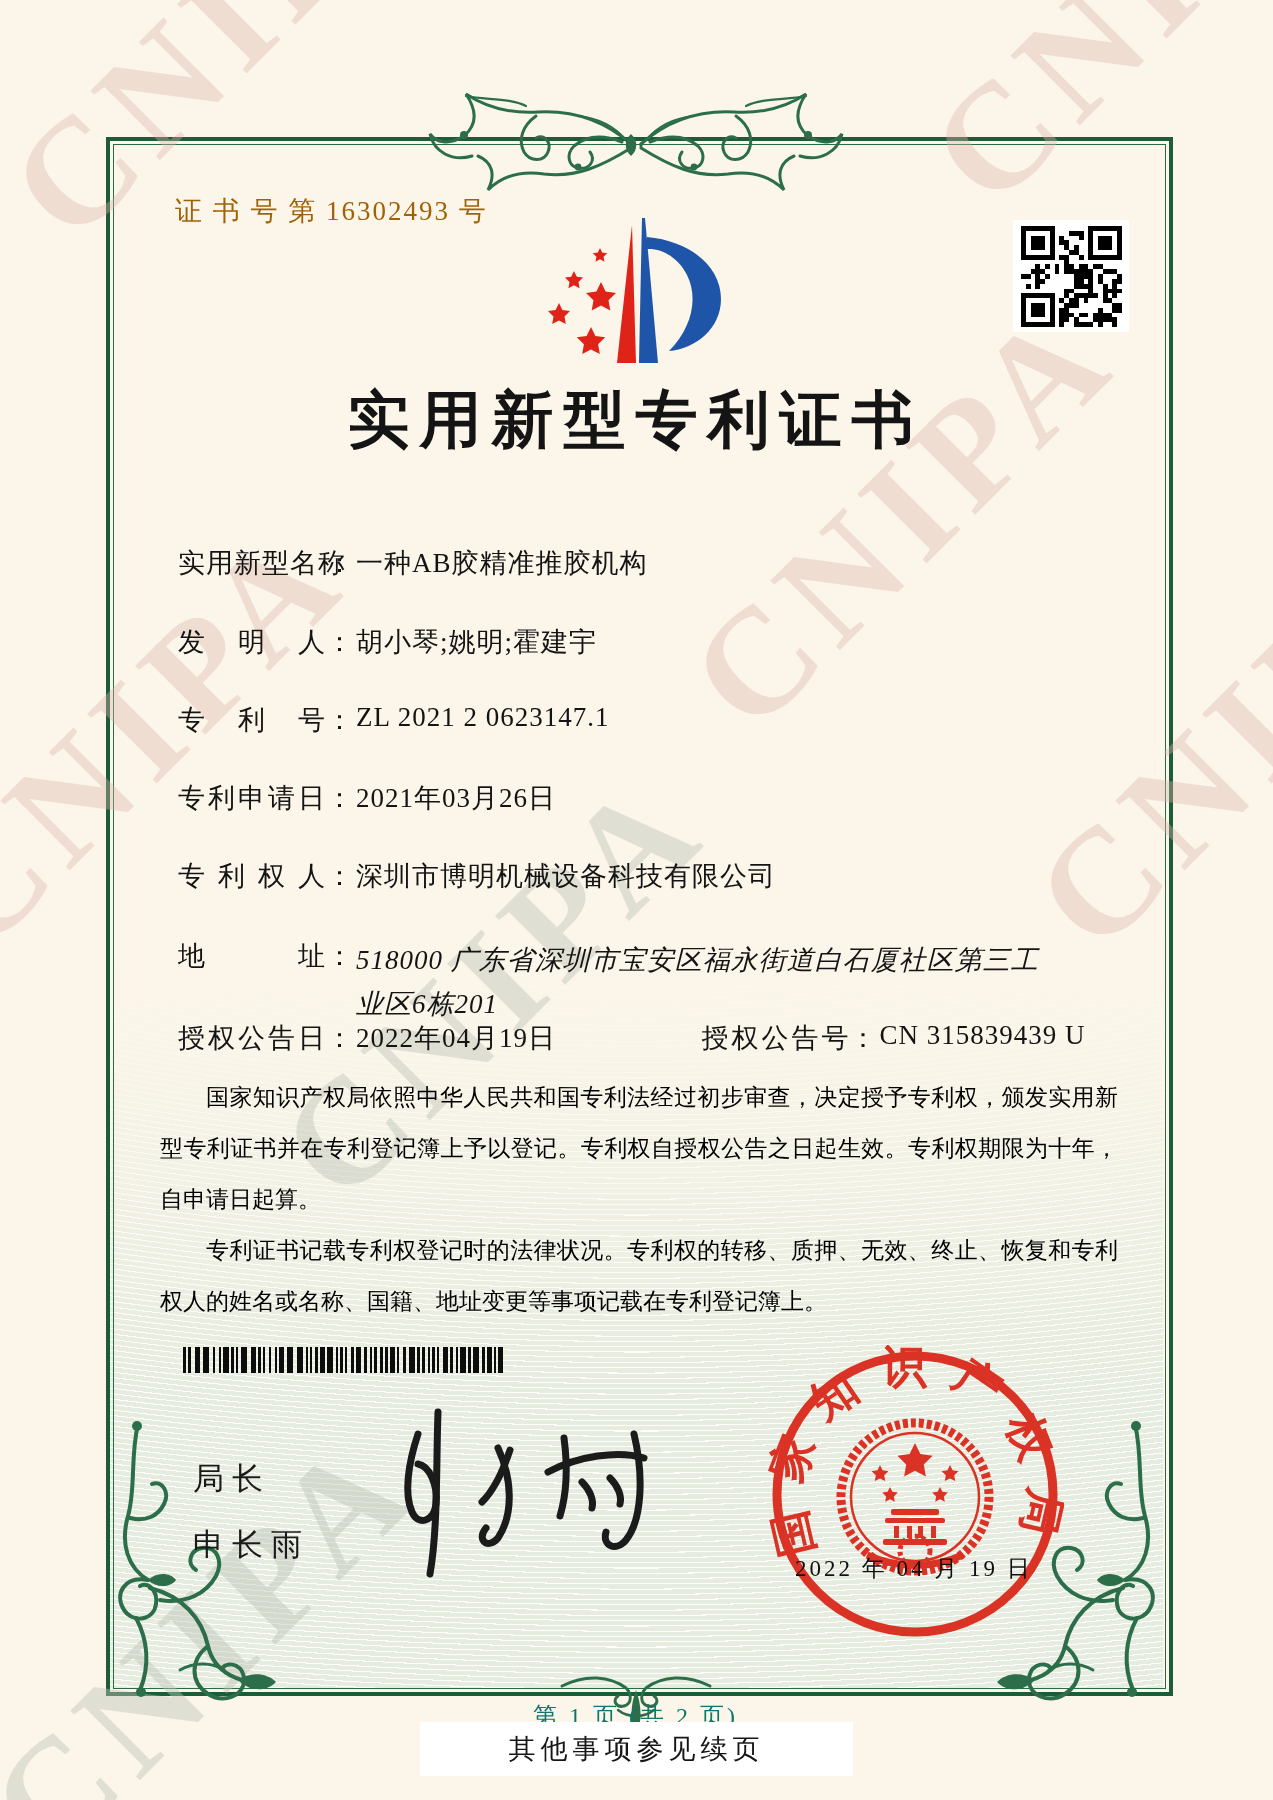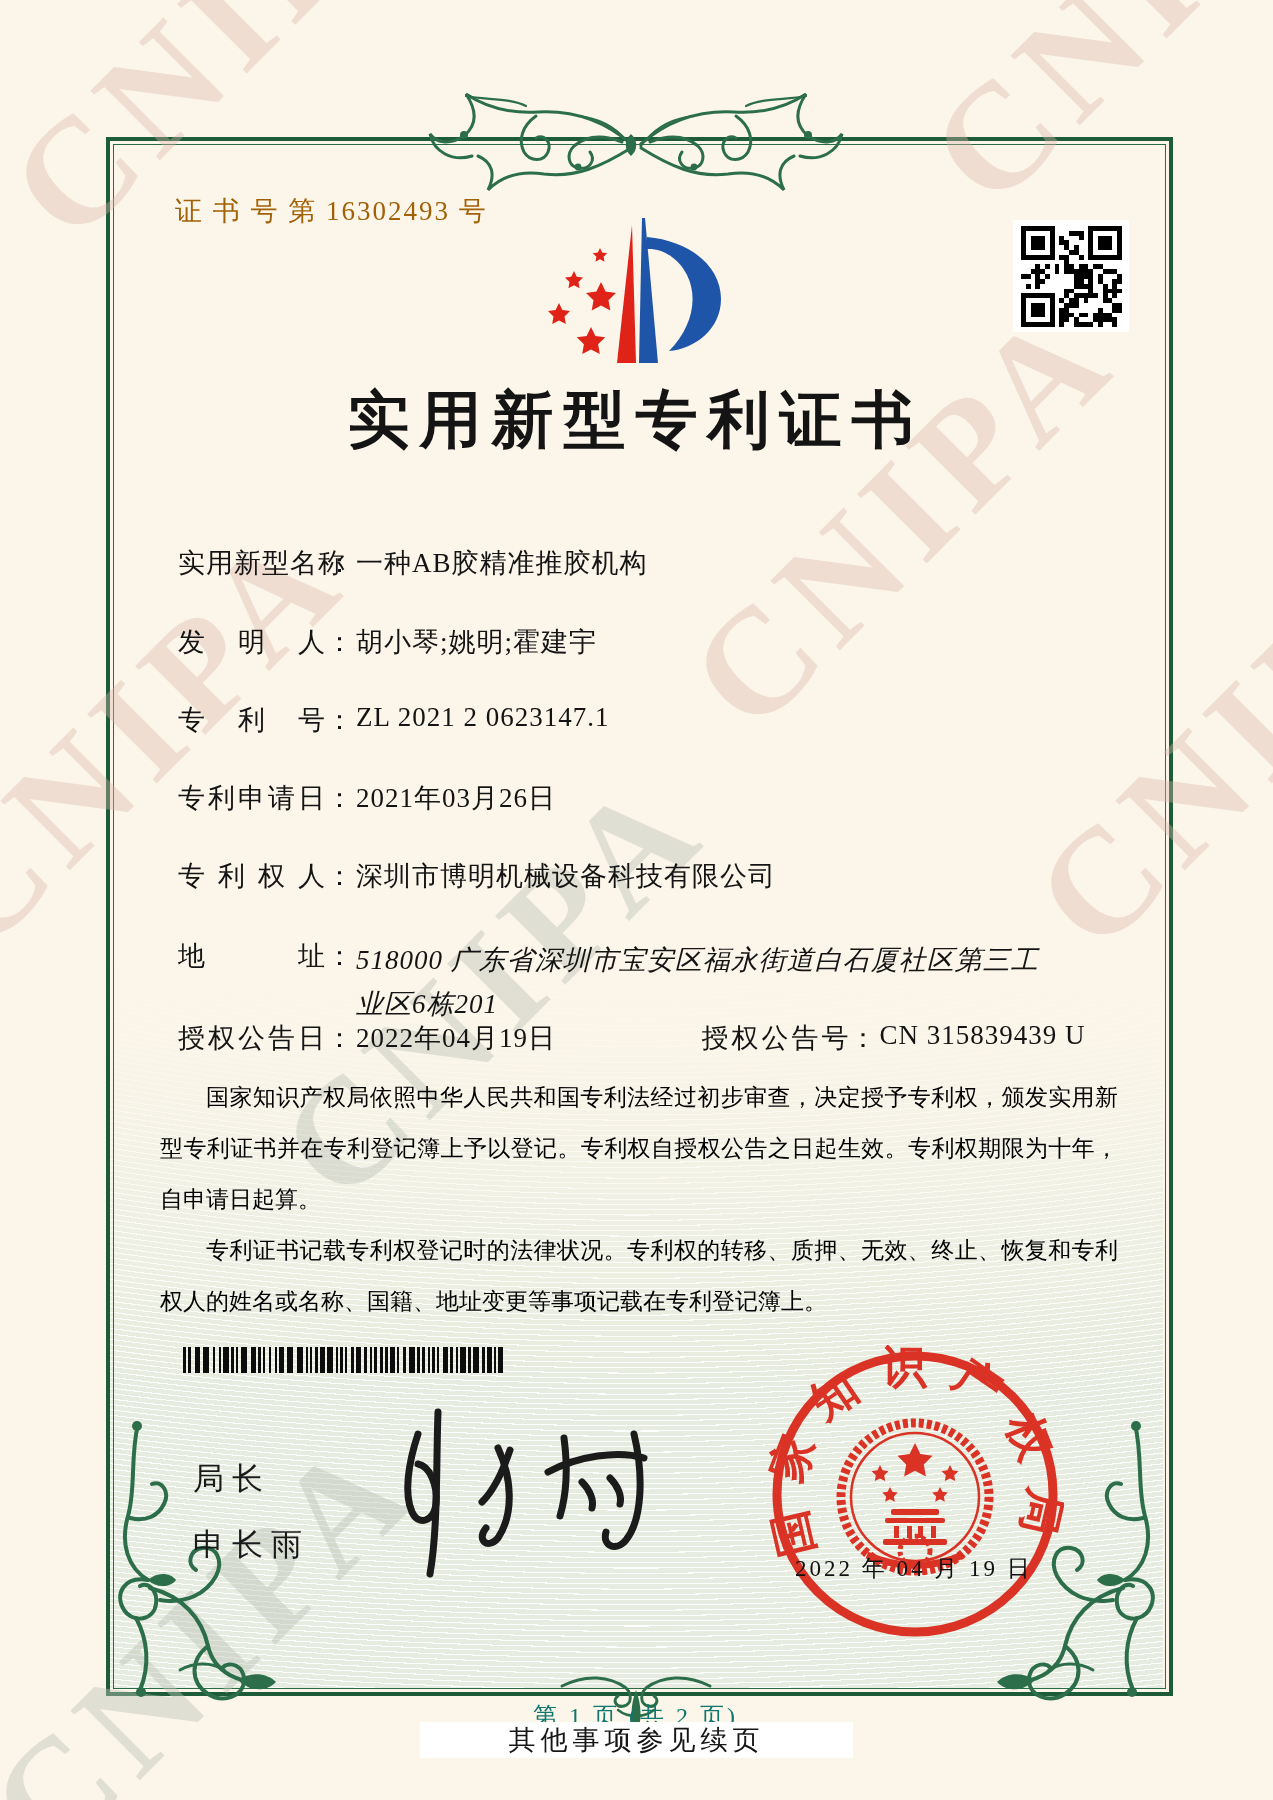--- a/index.html
+++ b/index.html
@@ -56,21 +56,21 @@
   .director{position:absolute;left:193px;font-size:31px;letter-spacing:8px;color:#1a1a1a;
      font-family:"Liberation Sans","DejaVu Sans",sans-serif;}
   .signature{position:absolute;left:372px;top:1398px;}
 
   .seal{position:absolute;left:766px;top:1345px;width:298px;height:298px;mix-blend-mode:multiply;opacity:.95;}
   .sealdate{position:absolute;left:795px;top:1553px;font-size:23px;letter-spacing:3px;color:#101010;white-space:nowrap;}
 
   .pagefoot{position:absolute;left:106px;top:1700px;width:1059px;text-align:center;
      font-size:24px;letter-spacing:3px;color:#0f766e;}
 
-  .contnote{position:absolute;left:420px;top:1722px;width:433px;height:36px;background:#ffffff;
+  .contnote{position:absolute;left:420px;top:1722px;width:433px;height:54px;background:#ffffff;
      display:flex;align-items:center;justify-content:center;font-size:27px;letter-spacing:5px;color:#161616;}
 </style>
 </head>
 <body>
 
 <div class="page">
 
   <div class="waves"></div>
   <div class="wavesFade"></div>
 

